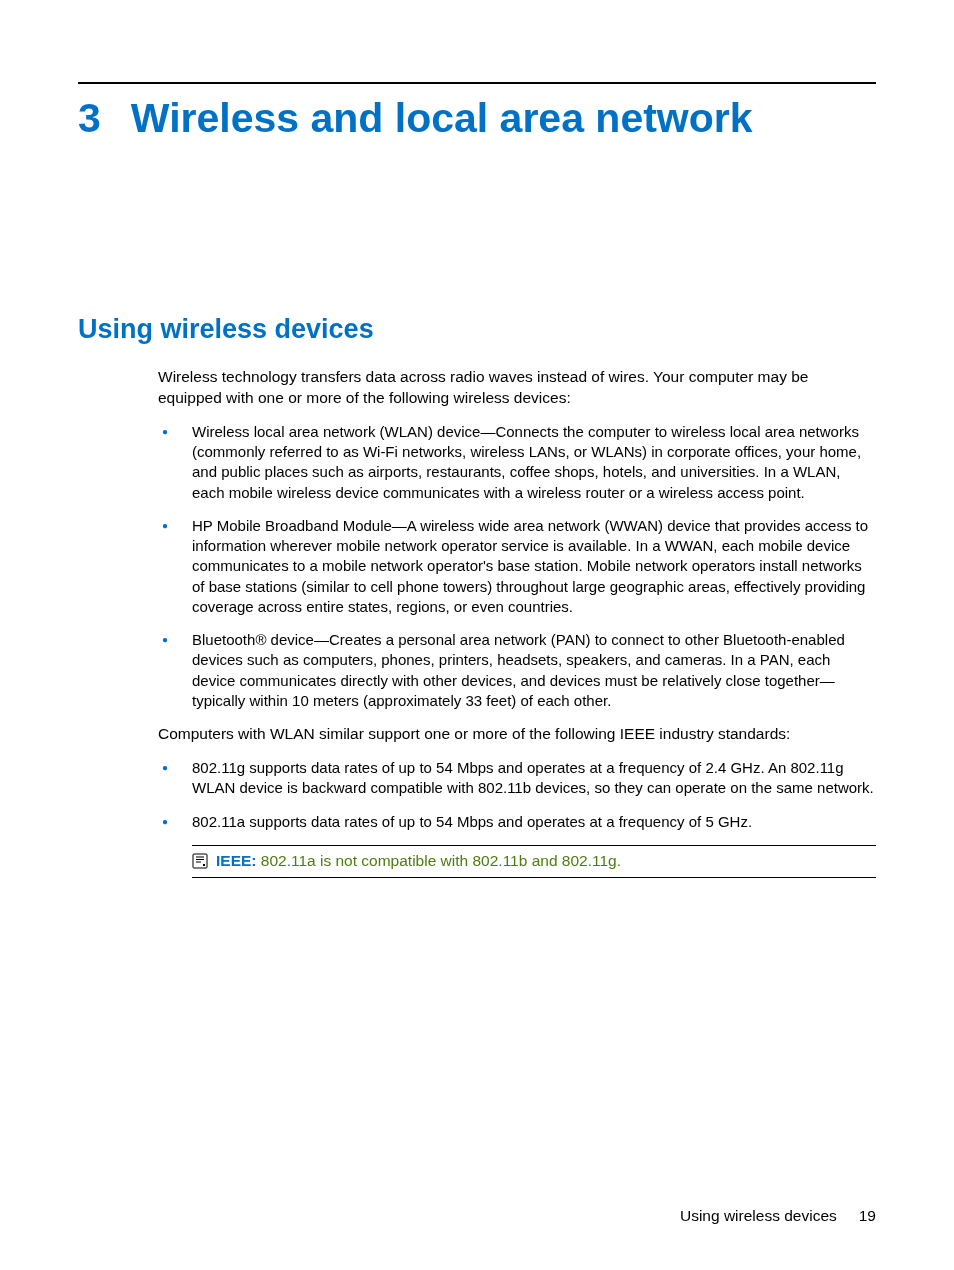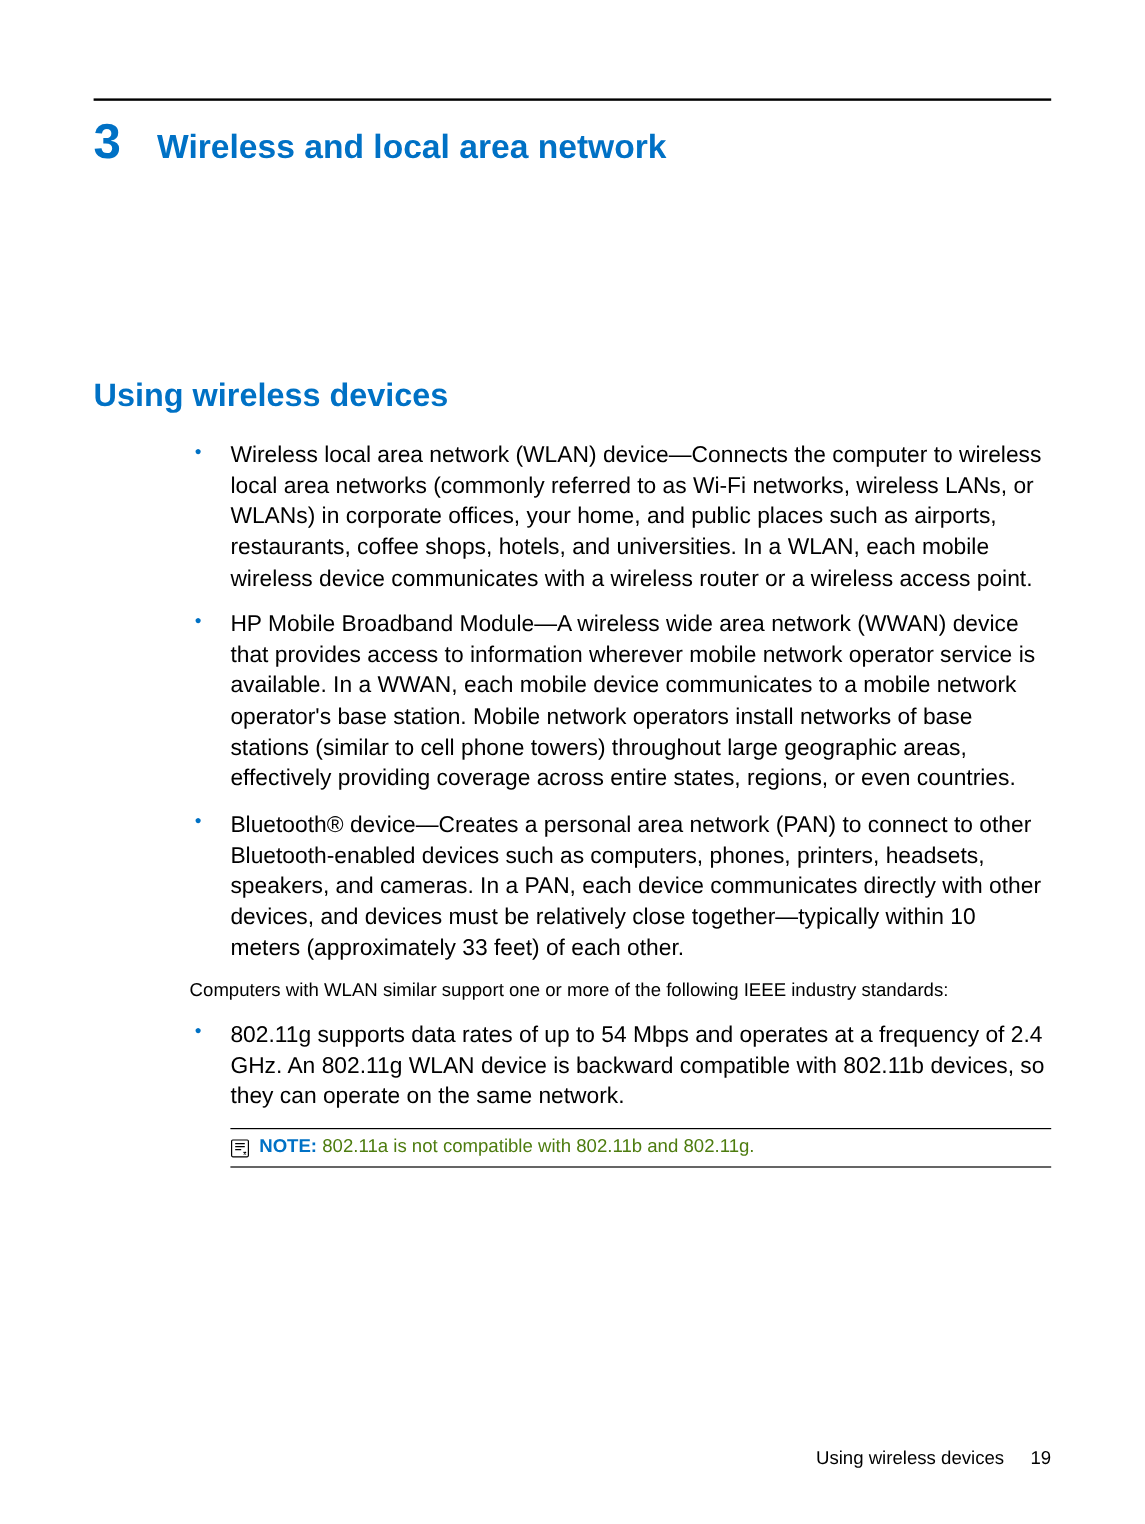--- a/index.html
+++ b/index.html
@@ -28,21 +28,21 @@
       gap: 30px;
       margin-bottom: 175px;
     }
     .chapter-number {
       font-size: 41px;
       font-weight: bold;
       color: #0071c5;
       line-height: 1;
     }
     .chapter-title {
-      font-size: 28px;
+      font-size: 41px;
       font-weight: bold;
       color: #0071c5;
       line-height: 1;
     }
     .section-title {
       font-size: 27px;
       font-weight: bold;
       color: #0071c5;
       margin-bottom: 22px;
     }
@@ -53,21 +53,21 @@
       font-size: 15.5px;
       line-height: 1.35;
       color: #000000;
       margin-bottom: 13px;
     }
     ul.bullet-list {
       list-style: none;
       margin-bottom: 13px;
     }
     ul.bullet-list li {
-      font-size: 19px;
+      font-size: 15px;
       line-height: 1.35;
       color: #000000;
       position: relative;
       padding-left: 34px;
       margin-bottom: 13px;
     }
     ul.bullet-list li::before {
       content: "●";
       position: absolute;
       left: 4px;
@@ -116,40 +116,42 @@
 <div class="page">
   <div class="chapter-rule"></div>
   <div class="chapter-header">
     <span class="chapter-number">3</span>
     <span class="chapter-title">Wireless and local area network</span>
   </div>
 
   <h2 class="section-title">Using wireless devices</h2>
 
   <div class="body-indent">
+    <p class="para">Wireless technology transfers data across radio waves instead of wires. Your computer may be equipped with one or more of the following wireless devices:</p>
 
     <ul class="bullet-list">
       <li>Wireless local area network (WLAN) device—Connects the computer to wireless local area networks (commonly referred to as Wi-Fi networks, wireless LANs, or WLANs) in corporate offices, your home, and public places such as airports, restaurants, coffee shops, hotels, and universities. In a WLAN, each mobile wireless device communicates with a wireless router or a wireless access point.</li>
       <li>HP Mobile Broadband Module—A wireless wide area network (WWAN) device that provides access to information wherever mobile network operator service is available. In a WWAN, each mobile device communicates to a mobile network operator's base station. Mobile network operators install networks of base stations (similar to cell phone towers) throughout large geographic areas, effectively providing coverage across entire states, regions, or even countries.</li>
       <li>Bluetooth® device—Creates a personal area network (PAN) to connect to other Bluetooth-enabled devices such as computers, phones, printers, headsets, speakers, and cameras. In a PAN, each device communicates directly with other devices, and devices must be relatively close together—typically within 10 meters (approximately 33 feet) of each other.</li>
     </ul>
 
     <p class="para">Computers with WLAN similar support one or more of the following IEEE industry standards:</p>
 
     <ul class="bullet-list">
       <li>802.11g supports data rates of up to 54 Mbps and operates at a frequency of 2.4 GHz. An 802.11g WLAN device is backward compatible with 802.11b devices, so they can operate on the same network.</li>
+      <li>802.11a supports data rates of up to 54 Mbps and operates at a frequency of 5 GHz.</li>
     </ul>
 
     <div class="note-box">
       <svg class="note-icon" viewBox="0 0 16 16">
         <rect x="1" y="1" width="14" height="14" rx="1" fill="none" stroke="#000" stroke-width="1"></rect>
         <path d="M4 4 h8 M4 6.5 h8 M4 9 h5 M11 11 l2 2 M13 11 l-2 2" stroke="#000" stroke-width="1" fill="none"></path>
       </svg>
       <span>
-        <span class="note-label">NOTE:</span>
+        <span class="note-label">IEEE:</span>
         <span class="note-text">802.11a is not compatible with 802.11b and 802.11g.</span>
       </span>
     </div>
 
 
   </div>
 </div>
 
 <div class="footer">
   <span>Using wireless devices</span>

